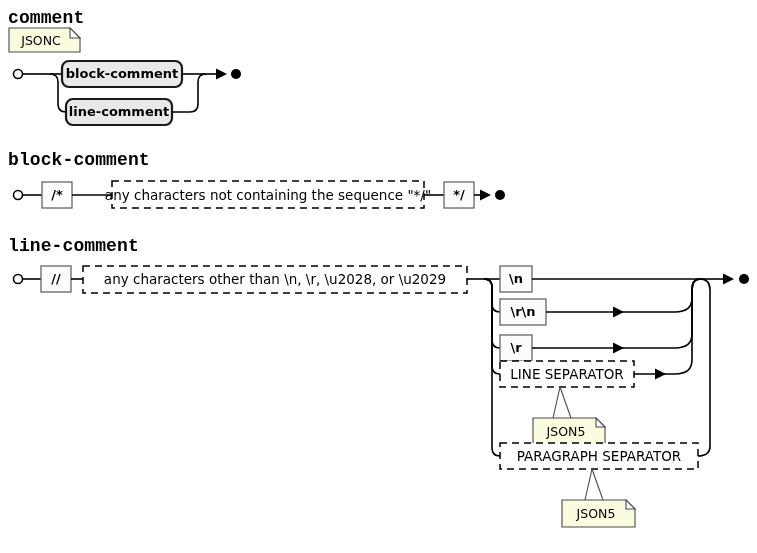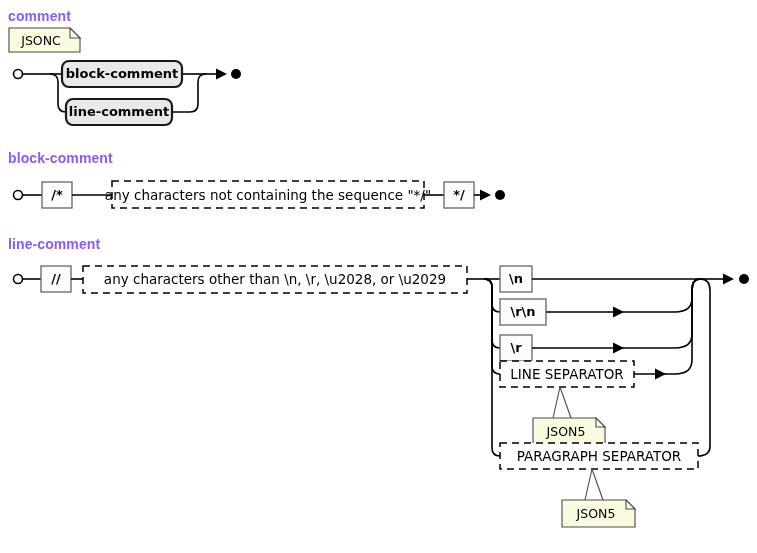--- a/index.html
+++ b/index.html
@@ -9,24 +9,24 @@
   }
   body {
     width: 757px;
     height: 553px;
     position: relative;
     font-family: "DejaVu Sans", "Liberation Sans", sans-serif;
     overflow: hidden;
   }
   .diagram-title {
     position: absolute;
-    font-family: Liberation Sans, sans-serif;
+    font-family: Liberation Mono, monospace;
     font-weight: bold;
-    font-size: 14px;
-    color: #8b5cf6;
+    font-size: 18px;
+    color: #000000;
     letter-spacing: 0.1px;
     white-space: nowrap;
   }
   svg.rr {
     position: absolute;
     left: 0;
     top: 0;
     overflow: visible;
   }
   .rr-line {

